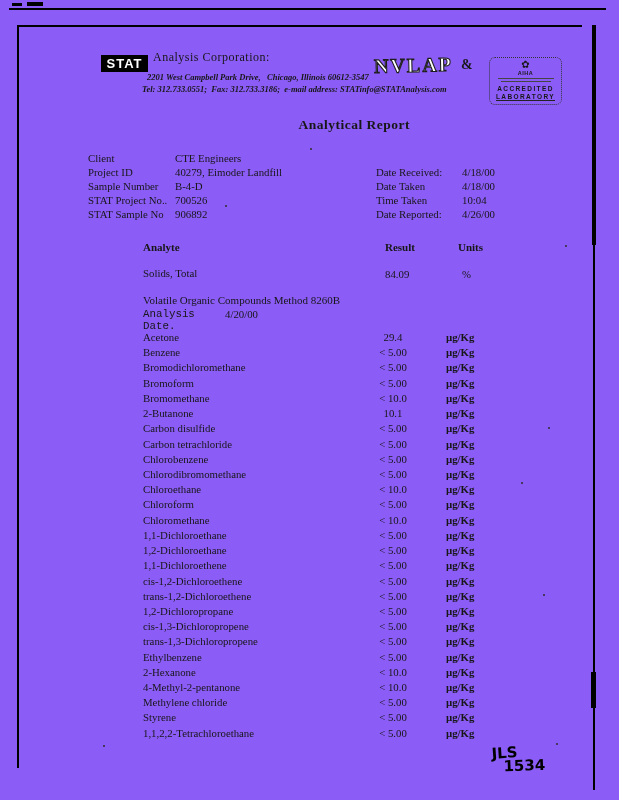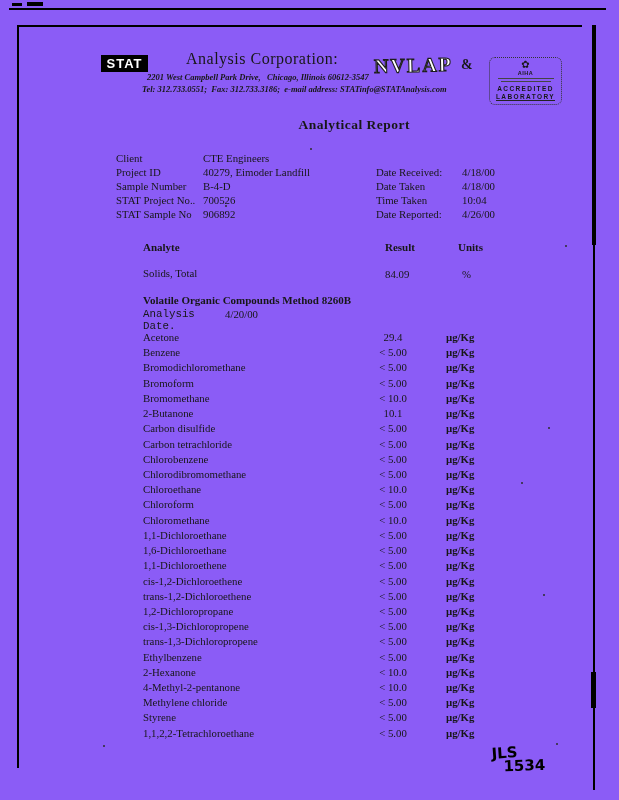--- a/index.html
+++ b/index.html
@@ -15,21 +15,21 @@
   .border-top-inner{left:18px;top:25px;width:564px;height:1.5px;}
   .border-right{left:593px;top:25px;width:2px;height:765px;}
   .border-right-thick1{left:592px;top:25px;width:4px;height:220px;}
   .border-right-thick2{left:591px;top:672px;width:5px;height:36px;}
   .dot{position:absolute;width:2px;height:2px;background:#2d2d2d;border-radius:50%;}
 
   
   .stat-logo{position:absolute;left:101px;top:55px;width:47px;height:17px;background:#000;
              color:#fff;font-family:"Liberation Sans",sans-serif;font-weight:bold;font-size:13px;
              text-align:center;line-height:17px;letter-spacing:1px;}
-  .company-name{position:absolute;left:153px;top:50px;font-size:16px;letter-spacing:0.5px;margin-left:33px;}
+  .company-name{position:absolute;left:153px;top:50px;font-size:12px;letter-spacing:0.5px;}
   .addr{position:absolute;left:147px;top:72px;font-size:8.5px;font-style:italic;font-weight:bold;white-space:pre;}
   .contact{position:absolute;left:142px;top:84px;font-size:8.5px;font-style:italic;font-weight:bold;white-space:pre;}
   .nvlap{position:absolute;left:374px;top:54px;font-size:20px;font-weight:bold;letter-spacing:2px;
          color:#fff;-webkit-text-stroke:1.1px #1c1c1c;transform:rotate(-1.5deg);}
   .amp{position:absolute;left:461px;top:57px;font-size:14px;font-weight:bold;}
   .aiha-box{position:absolute;left:489px;top:57px;width:73px;height:48px;border:1.5px dotted #333;
             border-radius:6px;display:flex;flex-direction:column;align-items:center;padding-top:2px;box-sizing:border-box;}
   .aiha-flower{font-family:"DejaVu Sans",sans-serif;font-size:10px;line-height:10px;}
   .aiha-name{font-family:"Liberation Sans",sans-serif;font-size:5.5px;font-weight:bold;letter-spacing:0.5px;line-height:6px;}
   .tiny-line{height:1.5px;background:#444;margin-top:1.5px;}
@@ -38,34 +38,34 @@
   .aiha-lab{font-family:"Liberation Sans",sans-serif;font-size:6.5px;font-weight:bold;letter-spacing:1.4px;margin-top:1px;line-height:7px;border-bottom:1px solid #222;}
 
   
   .report-title{position:absolute;left:230px;top:117px;width:180px;text-align:right;
                 font-size:13.5px;font-weight:bold;letter-spacing:0.5px;}
 
   
   .info-left{position:absolute;left:88px;top:151px;font-size:10.8px;}
   .info-right{position:absolute;left:376px;top:165px;font-size:10.8px;}
   .info-row{display:flex;height:14.1px;line-height:14.1px;}
-  .info-left .info-label{width:87px;margin-left:28px;}
+  .info-left .info-label{width:87px;}
   .info-right .info-label{width:86px;}
 
   
   .colhdr{position:absolute;font-size:11px;font-weight:bold;}
   .col-analyte{left:143px;top:241px;text-align:center;}
   .col-result{left:385px;top:241px;}
   .col-units{left:458px;top:241px;}
   .solids{position:absolute;font-size:10.8px;}
   .solids-name{left:143px;top:267px;}
   .solids-result{left:385px;top:268px;}
   .solids-units{left:462px;top:268px;}
 
-  .section-title{position:absolute;left:143px;top:294px;font-size:11px;font-weight:bold;}
+  .section-title{position:absolute;left:143px;top:294px;font-size:11px;font-weight:normal;}
   .analysis-date{position:absolute;left:143px;top:308px;font-size:10.8px;display:flex;}
   .analysis-date .adl{width:82px;font-family:Liberation Mono, monospace;}
 
   
   .voc-table{position:absolute;left:143px;top:330px;width:360px;font-size:10.8px;}
   .vrow{display:flex;height:15.23px;line-height:15.23px;}
   .vname{width:227px;}
   .vresult{width:46px;text-align:center;}
   .vunits{margin-left:30px;font-weight:bold;}
 
@@ -235,21 +235,21 @@
         <span class="vname">Chloromethane</span>
         <span class="vresult">&lt; 10.0</span>
         <span class="vunits">µg/Kg</span>
       </div>
       <div class="vrow">
         <span class="vname">1,1-Dichloroethane</span>
         <span class="vresult">&lt; 5.00</span>
         <span class="vunits">µg/Kg</span>
       </div>
       <div class="vrow">
-        <span class="vname">1,6-Dichloroethane</span>
+        <span class="vname">1,2-Dichloroethane</span>
         <span class="vresult">&lt; 5.00</span>
         <span class="vunits">µg/Kg</span>
       </div>
       <div class="vrow">
         <span class="vname">1,1-Dichloroethene</span>
         <span class="vresult">&lt; 5.00</span>
         <span class="vunits">µg/Kg</span>
       </div>
       <div class="vrow">
         <span class="vname">cis-1,2-Dichloroethene</span>

